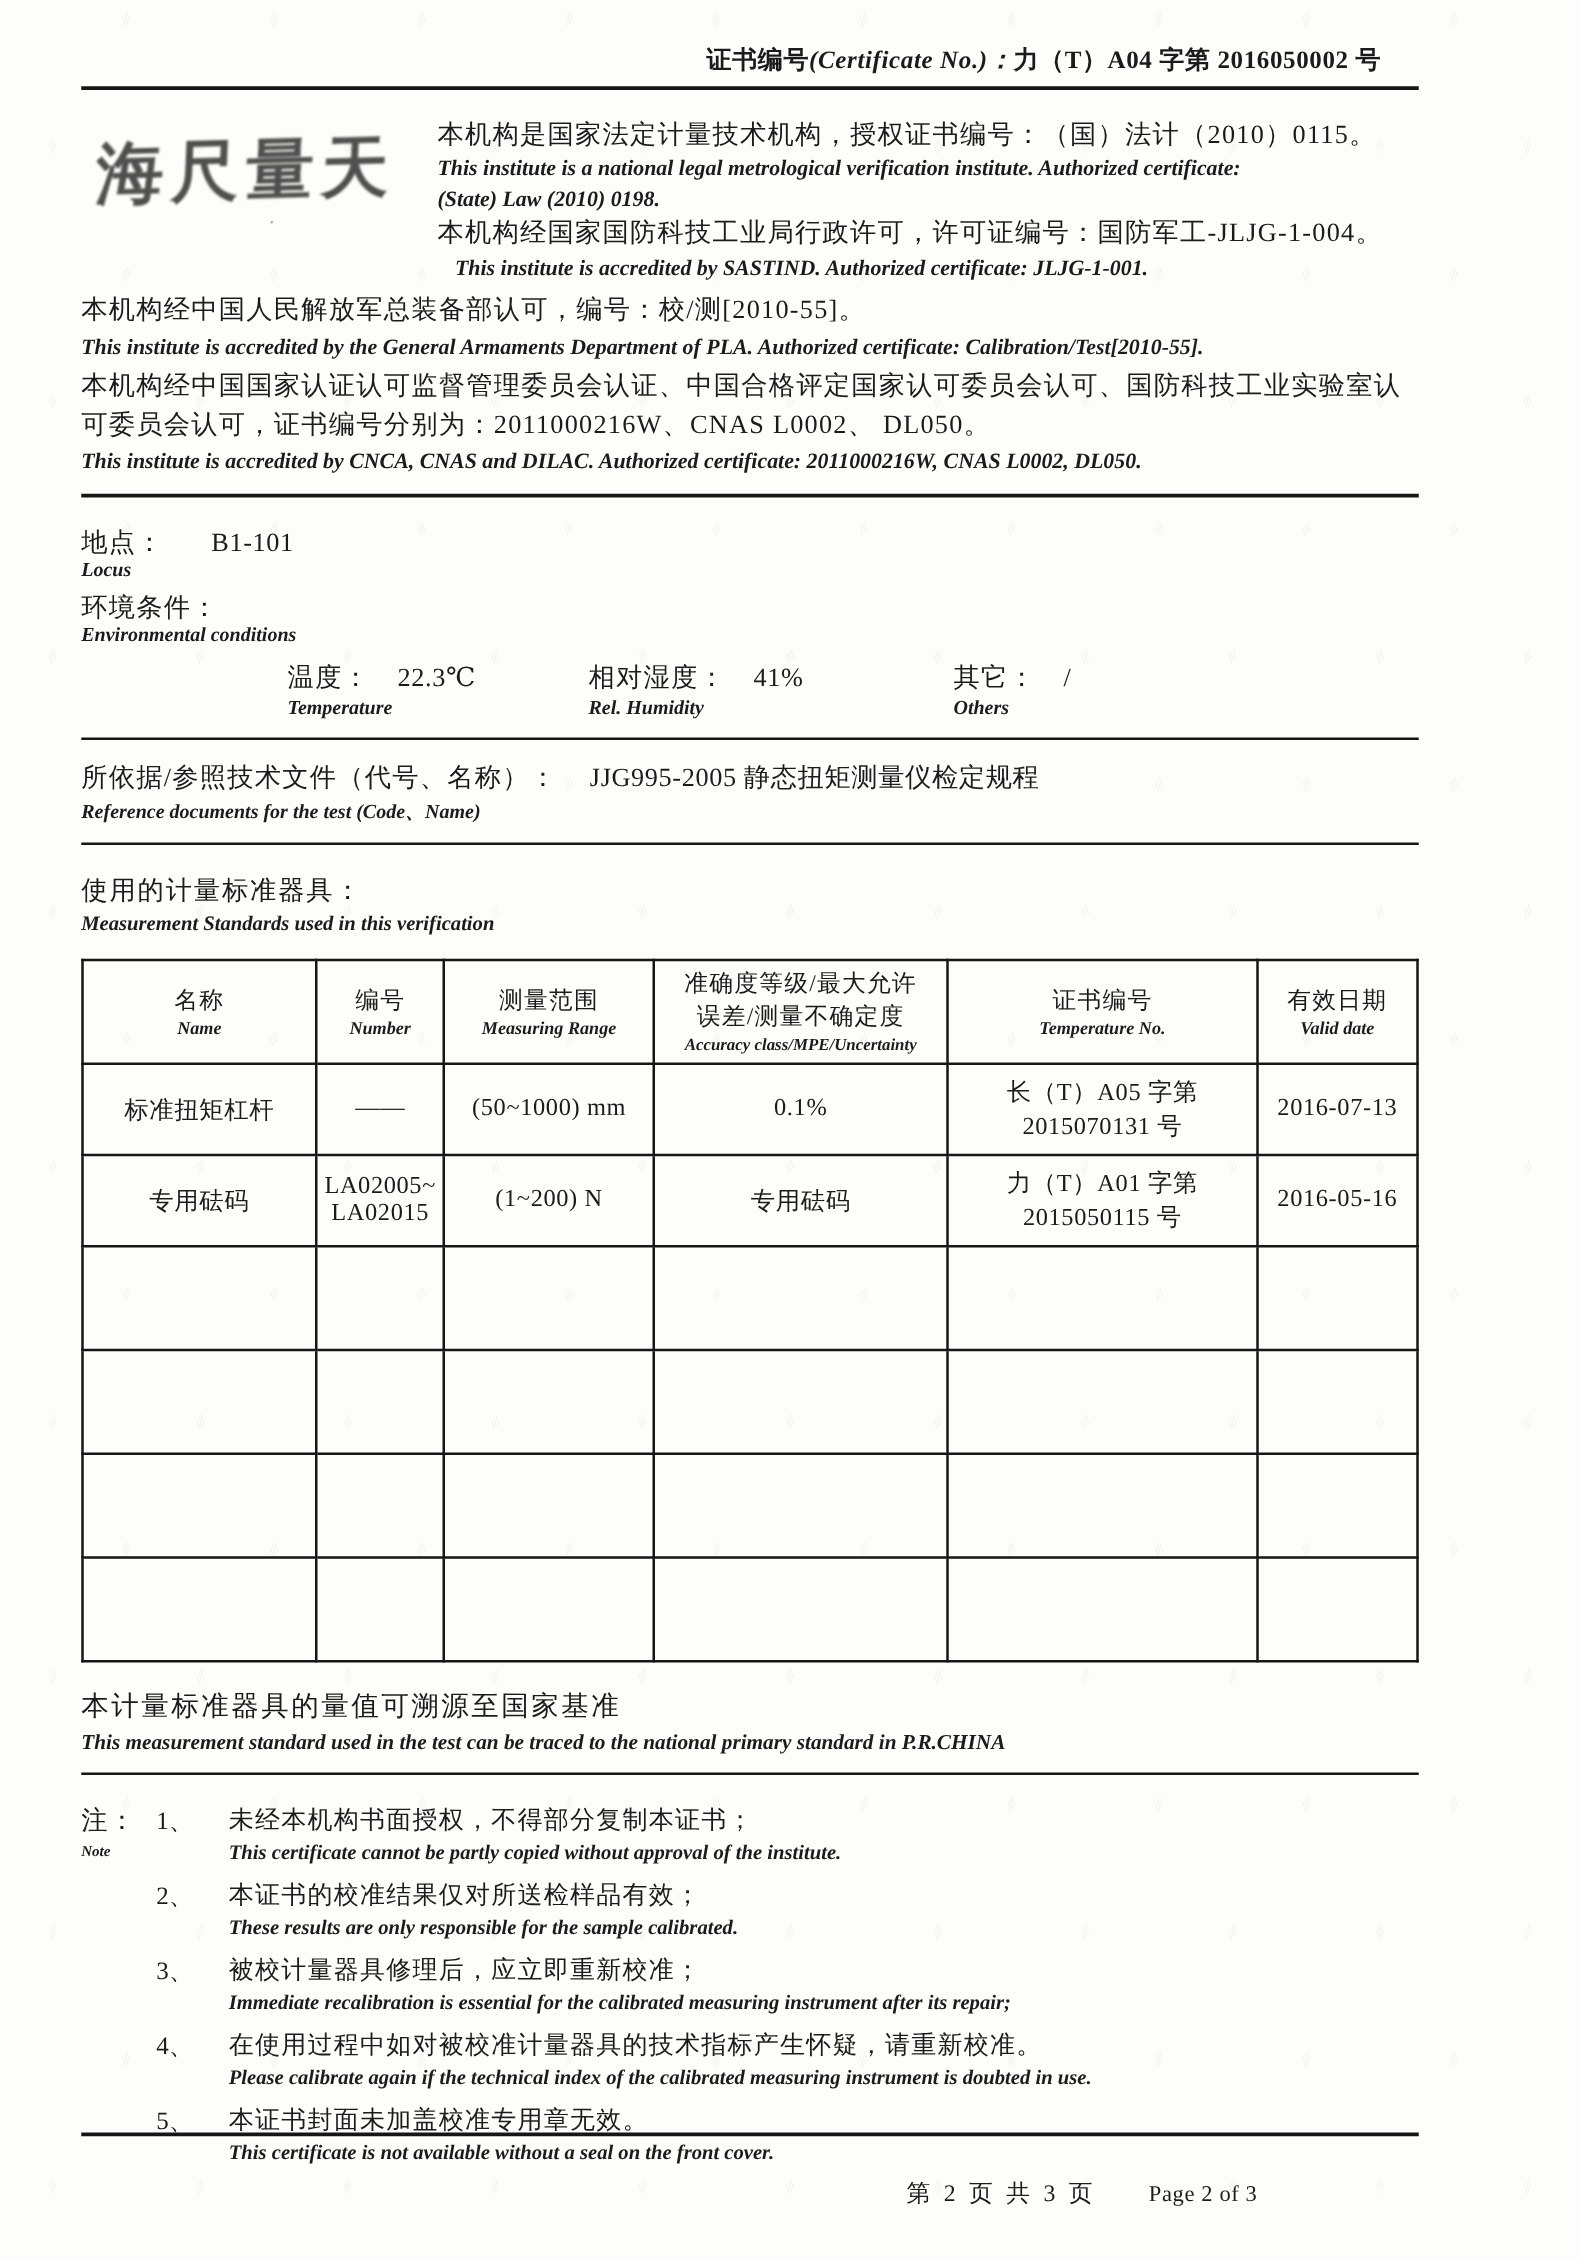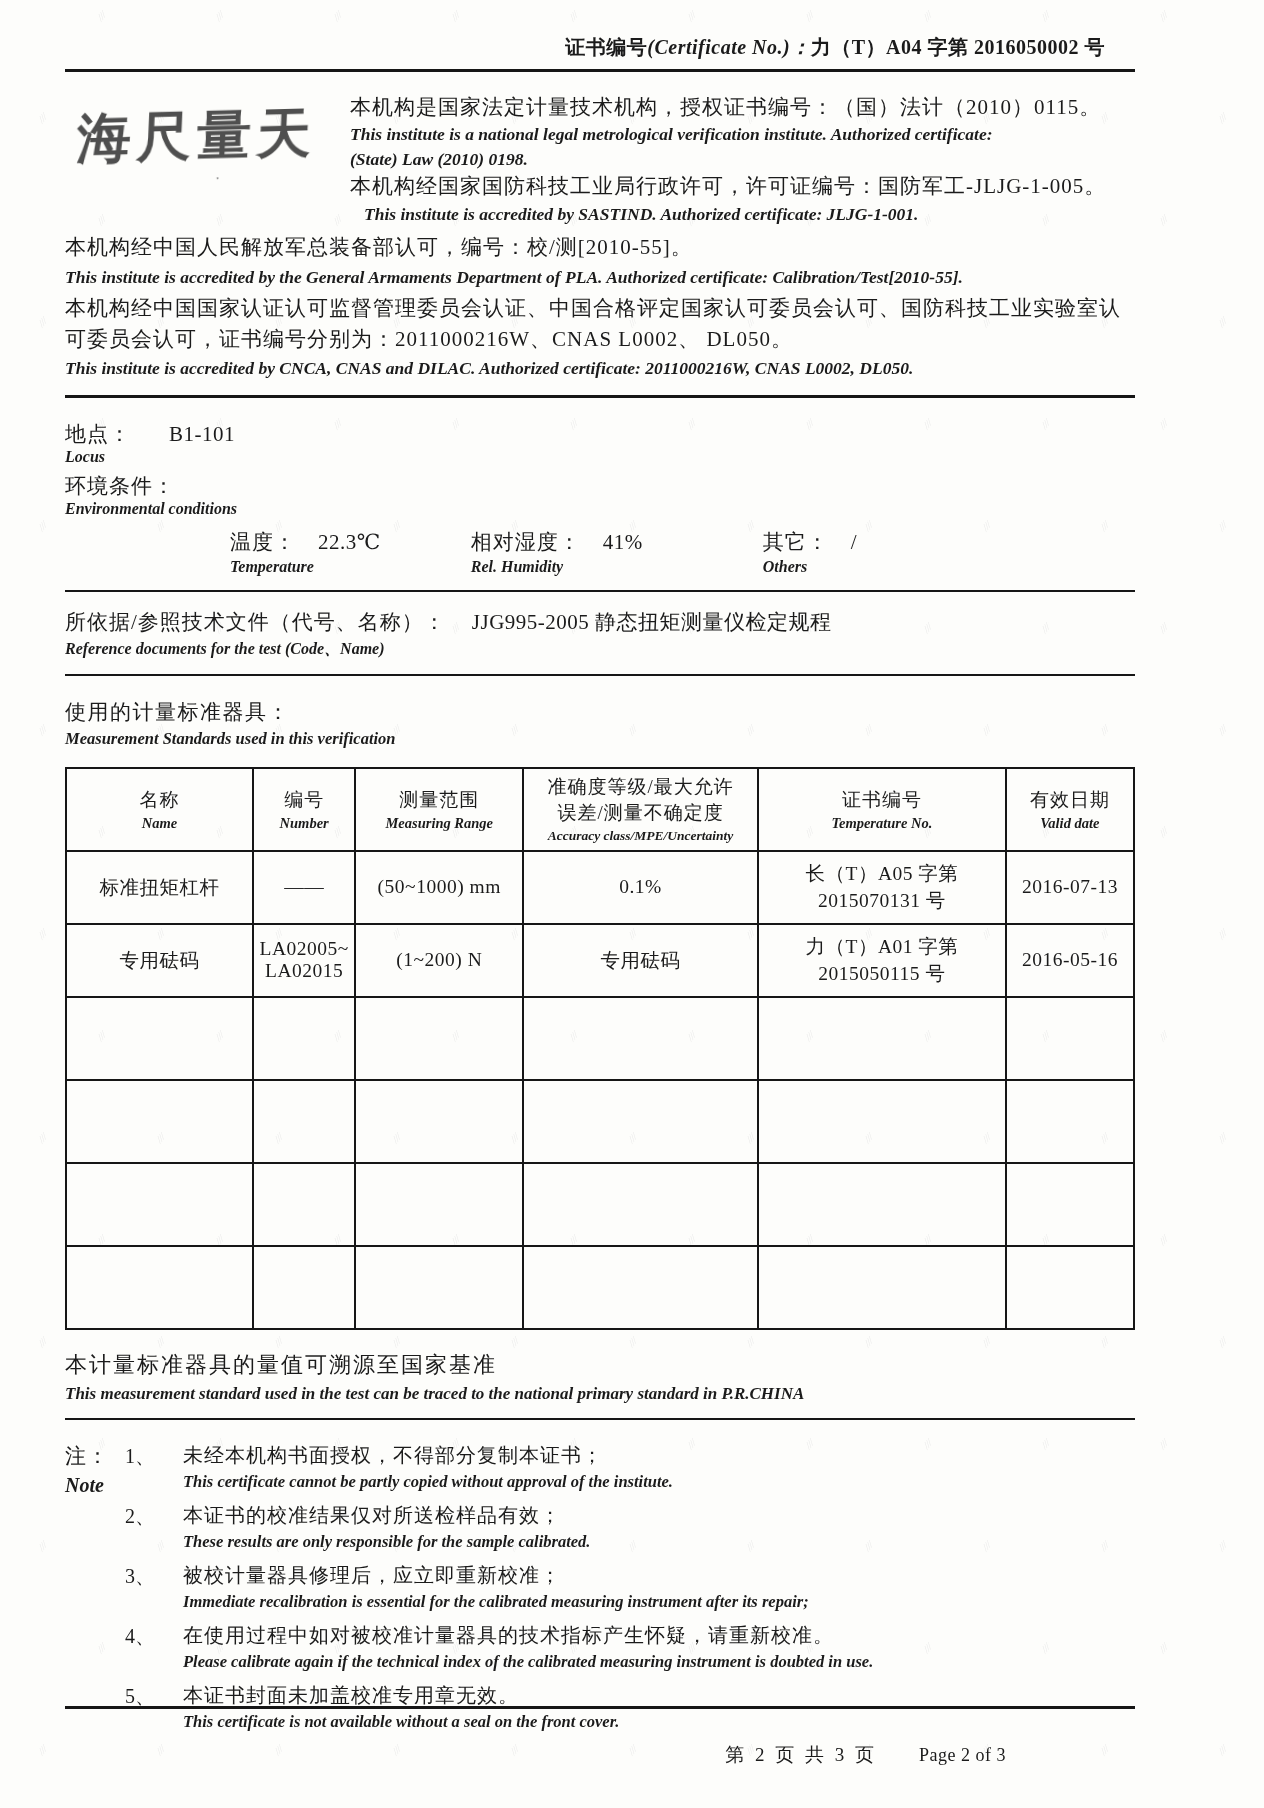--- a/index.html
+++ b/index.html
@@ -91,21 +91,21 @@
   
   .trace { margin-top:20px; }
   .trace .t-zh { font-size:22px; letter-spacing:2px; }
   .trace .t-en { font-size:17px; margin-top:4px; }
   .trace-rule { margin-top:14px; }
 
   
   .notes { display:flex; margin-top:22px; }
   .notes-label { flex:0 0 60px; }
   .notes-label .n-zh { font-size:21px; letter-spacing:1px; }
-  .notes-label .n-en { font-size:20px; margin-top:4px; }
+  .notes-label .n-en { font-size:12px; margin-top:4px; }
   .notes-items { flex:1; }
   .note-item { display:flex; margin-bottom:10px; }
   .note-num { flex:0 0 58px; font-size:20px; padding-top:1px; }
   .note-body .nb-zh { font-size:20px; letter-spacing:1px; }
   .note-body .nb-en { font-size:16.5px; margin-top:3px; }
 
   
   .footer-rule { position:absolute; left:65px; right:129px; top:1706px; height:3px; background:#161616; }
   .footer { position:absolute; top:1742px; right:258px; display:flex; align-items:baseline; gap:42px; }
   .footer .f-zh { font-size:19px; letter-spacing:3px; }
@@ -316,21 +316,21 @@
 
     <div class="intro-top">
       <div class="logo-box">
         <div class="calligraphy">海尺量天</div>
         <div class="calligraphy-sub">·</div>
       </div>
       <div class="intro-right">
         <div class="p-zh zh">本机构是国家法定计量技术机构，授权证书编号：（国）法计（2010）0115。</div>
         <div class="p-en en pre">This institute is a national legal metrological verification institute.    Authorized certificate:
 (State) Law (2010) 0198.</div>
-        <div class="p-zh zh">本机构经国家国防科技工业局行政许可，许可证编号：国防军工-JLJG-1-005。</div>
+        <div class="p-zh zh">本机构经国家国防科技工业局行政许可，许可证编号：国防军工-JLJG-1-004。</div>
         <div class="p-en en indent-sm">This institute is accredited by SASTIND. Authorized certificate: JLJG-1-001.</div>
       </div>
     </div>
     <div class="intro-full">
       <div class="p-zh zh">本机构经中国人民解放军总装备部认可，编号：校/测[2010-55]。</div>
       <div class="p-en en">This institute is accredited by the General Armaments Department of PLA. Authorized certificate: Calibration/Test[2010-55].</div>
       <div class="p-zh zh">本机构经中国国家认证认可监督管理委员会认证、中国合格评定国家认可委员会认可、国防科技工业实验室认可委员会认可，证书编号分别为：2011000216W、CNAS L0002、 DL050。</div>
       <div class="p-en en">This institute is accredited by CNCA, CNAS and DILAC. Authorized certificate: 2011000216W, CNAS L0002, DL050.</div>
     </div>
 

